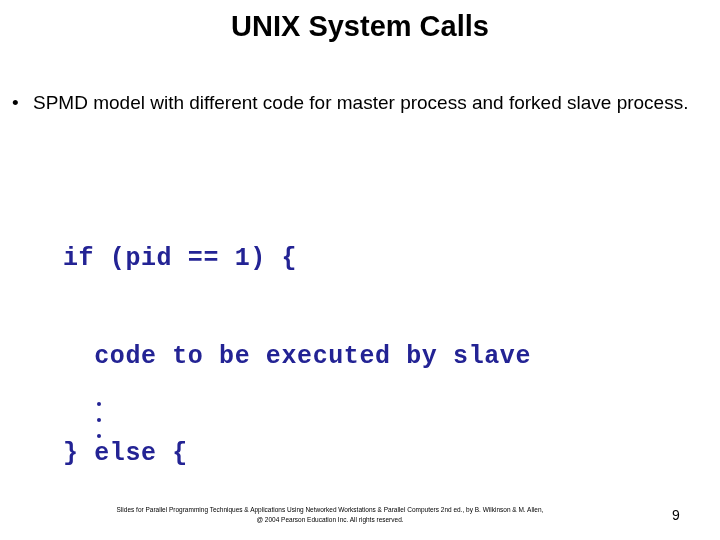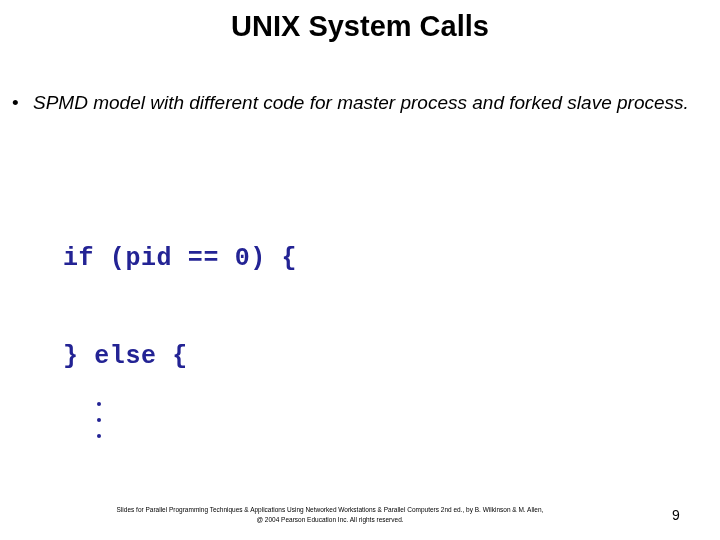--- a/index.html
+++ b/index.html
@@ -53,21 +53,20 @@
   .bullet-marker {
     position: absolute;
     left: 2px;
     top: 0px;
     font-size: 19px;
     line-height: 26px;
     color: #000000;
   }
   .bullet-text {
     display: block;
-    font-style: italic;
   }
 
   
   #code-block {
     position: absolute;
     left: 63px;
     top: 178px;
     font-family: "Liberation Mono", "DejaVu Sans Mono", monospace;
     font-size: 25px;
     font-weight: bold;
@@ -139,21 +138,22 @@
   <div id="slide-title">UNIX System Calls</div>
 
   <div id="bullet-list">
     <div class="bullet-item">
       <span class="bullet-marker">•</span>
       <span class="bullet-text">SPMD model with different code for master process and forked slave process.</span>
     </div>
   </div>
 
   <div id="code-block">
-    <span class="code-line">if (pid == 0) {</span>
+    <span class="code-line">if (pid == 1) {</span>
+    <span class="code-line">  code to be executed by slave</span>
     <span class="code-line">} else {</span>
     
     
     
   </div>
 
   <div id="vertical-ellipsis">
     <span class="dot"></span>
     <span class="dot"></span>
     <span class="dot"></span>

